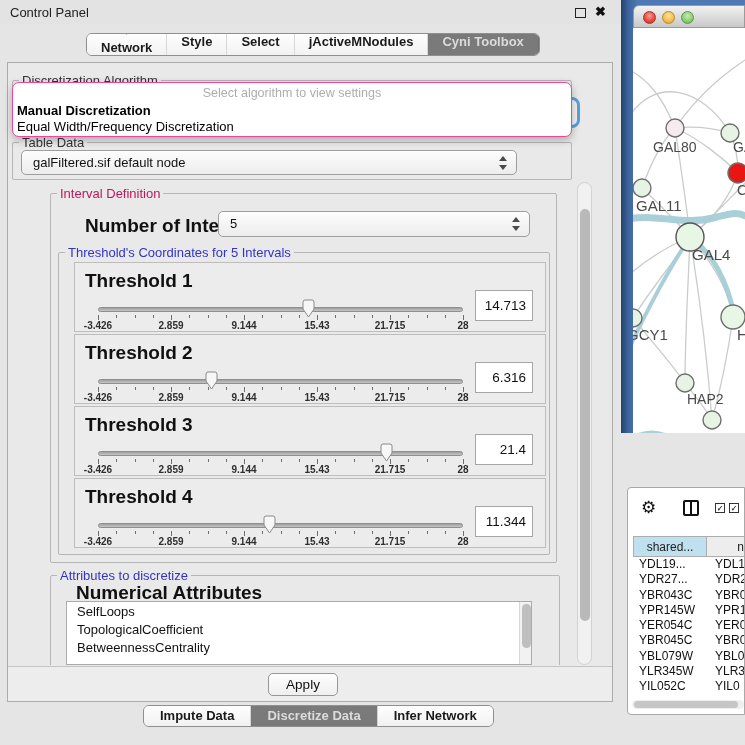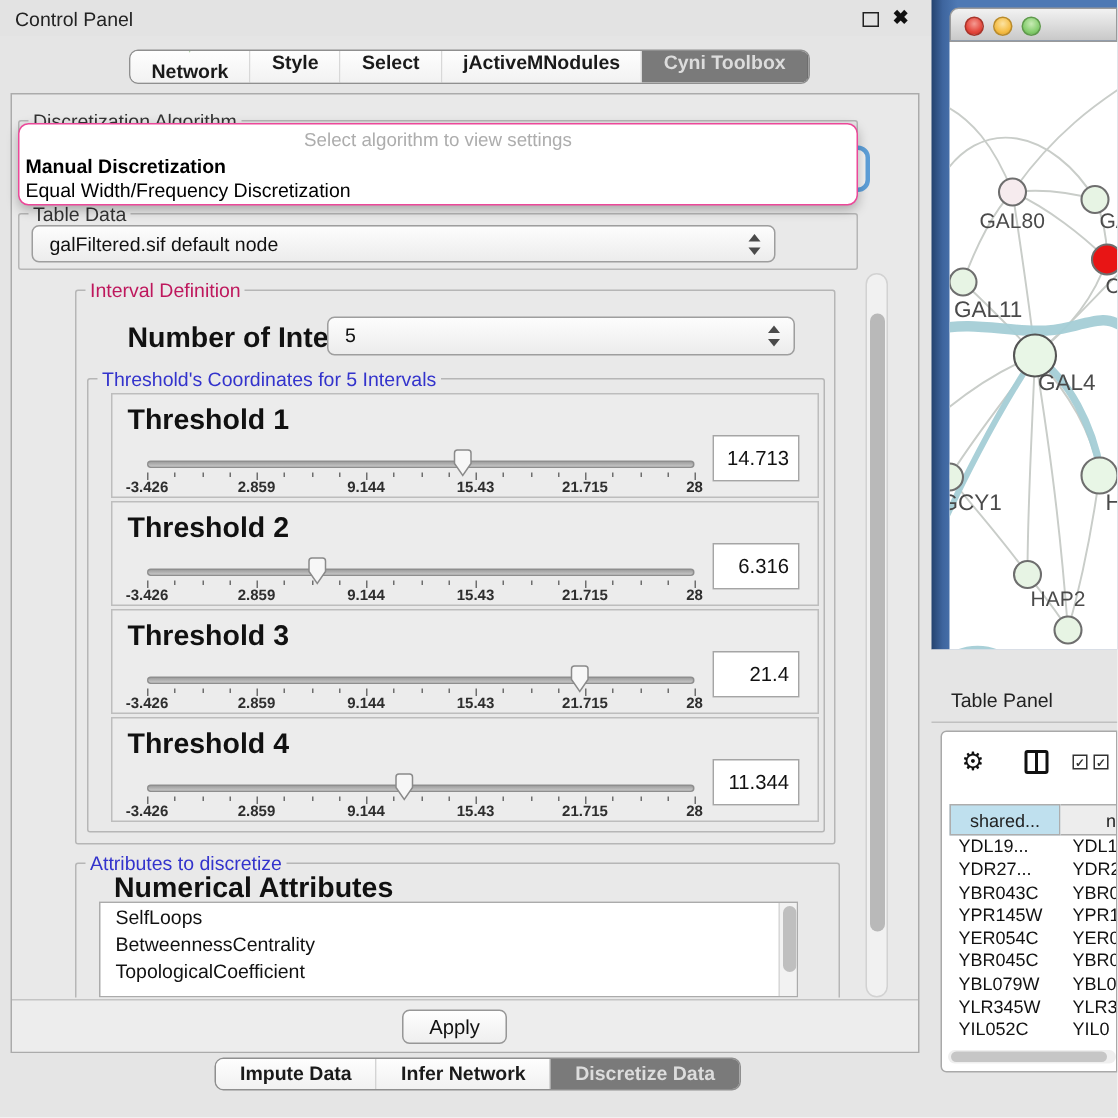--- a/index.html
+++ b/index.html
@@ -327,42 +327,42 @@
       </div>
       <div class="value-box">11.344</div>
     </div>
 
     <div class="group" style="left:38px; top:393px; width:510px; height:120px;">
       <span class="group-label glabel-blue">Attributes to discretize</span>
     </div>
     <span class="bold-label" style="position:absolute; left:44px; top:400px;padding-left:20px;">Numerical Attributes</span>
     <div class="attr-list" style="top:419px; left:54px;">
       <div class="attr-item">SelfLoops</div>
+      <div class="attr-item">TopologicalCoefficient</div>
       <div class="attr-item">BetweennessCentrality</div>
-      <div class="attr-item">TopologicalCoefficient</div>
       <div class="list-scroll">
           <div class="thumb-bar"></div>
         </div>
     </div>
   </div>
 
   <div class="vscroll">
       <div class="thumb-bar"></div>
     </div>
 
   <div class="content-outer" style="background:transparent; border:none; pointer-events:none;">
     <div class="apply-row" style="pointer-events:auto;">
       <div class="apply-btn">Apply</div>
     </div>
   </div>
 
   <div class="bottom-tabs">
     <span class="bottom-tab">Impute Data</span>
+    <span class="bottom-tab sel">Discretize Data</span>
     <span class="bottom-tab">Infer Network</span>
-    <span class="bottom-tab sel">Discretize Data</span>
   </div>
 
   <div class="net-frame">
     <div class="mac-window" style="left:12px; top:5px;border-radius:31px;">
       <div class="mac-titlebar">
         <span class="tl red"></span>
         <span class="tl yellow"></span>
         <span class="tl green"></span>
       </div>
       <div class="net-canvas">
@@ -417,23 +417,20 @@
             <text x="59" y="232" font-size="15">GAL4</text>
             <text x="-6" y="312" font-size="15">GCY1</text>
             <text x="104" y="312" font-size="15">H</text>
             <text x="54" y="376">HAP2</text>
           </g>
         </svg>
       </div>
     </div>
   </div>
 
-  <div class="tp-header">
-    <span class="tp-title">Table Panel</span>
-  </div>
   <div class="tp-body">
     <span class="gear-icon">⚙</span>
     <span class="cols-icon"></span>
     <span class="cb-icon" style="left:87px;">✓</span>
     <span class="cb-icon" style="left:101px;">✓</span>
 
     <div class="tbl-header">
       <span class="tbl-hcell first">shared...</span>
       <span class="tbl-hcell second">na</span>
     </div>

